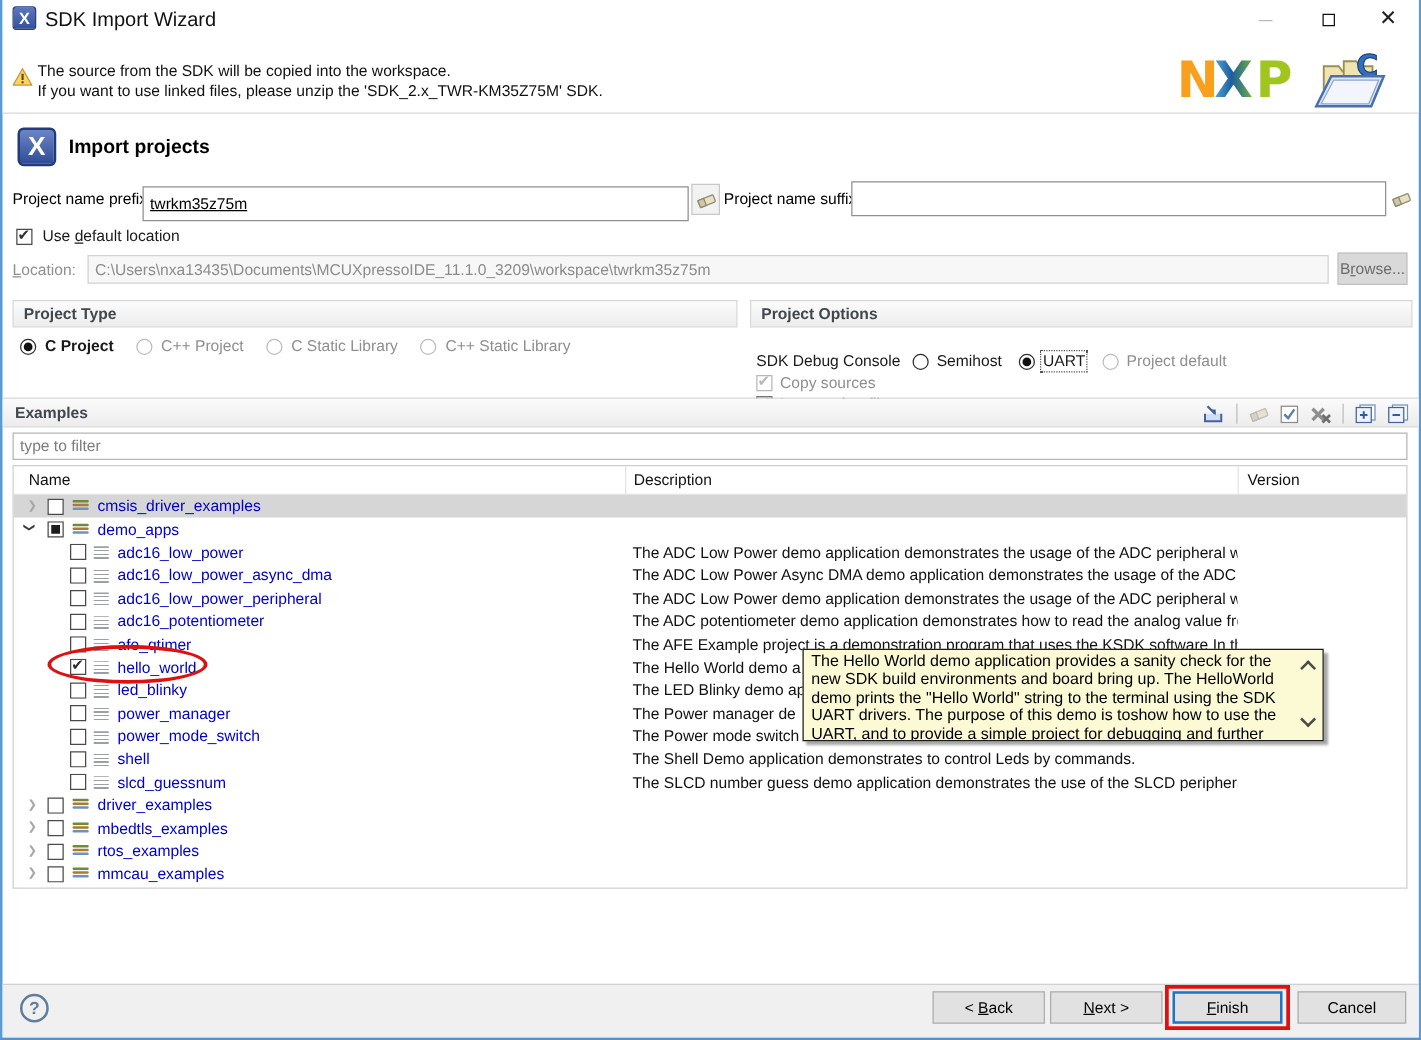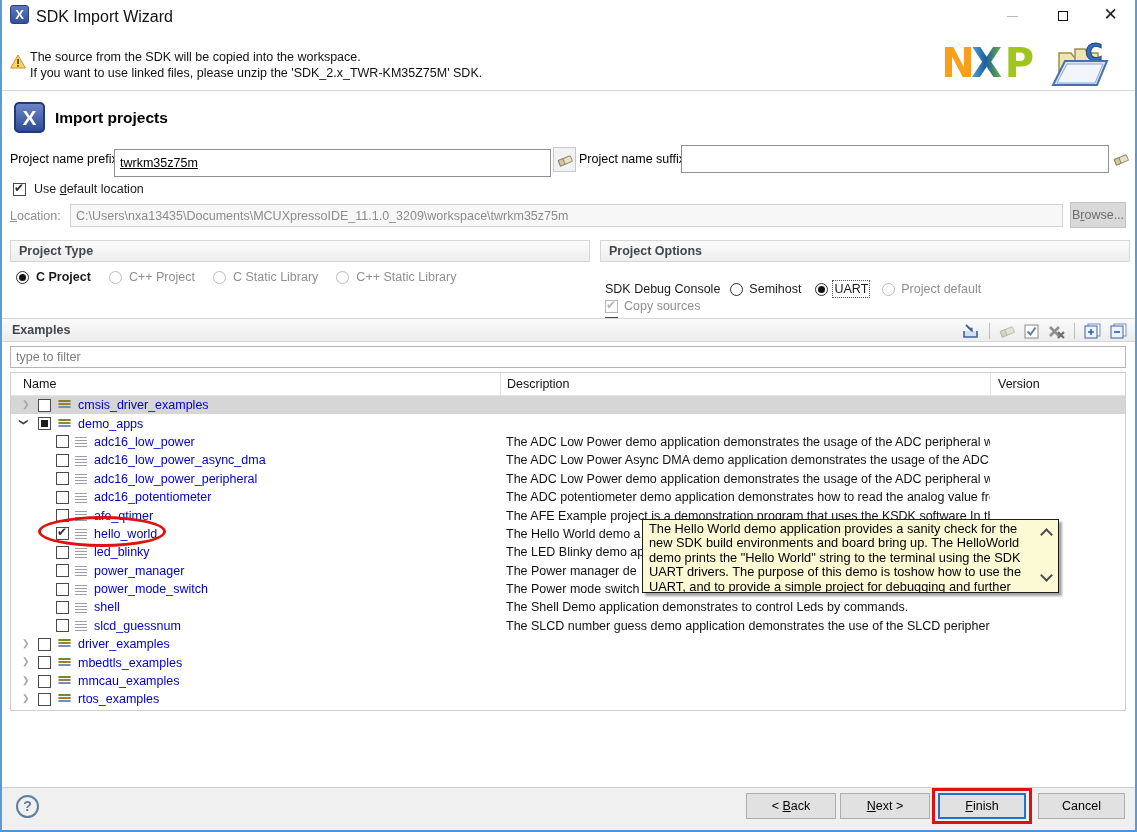--- a/index.html
+++ b/index.html
@@ -425,35 +425,35 @@
         </div>
         <div class="trow">
           <div class="cell-name lvl0">
             <span class="arrow collapsed"></span>
             <span class="cb "></span>
             <span class="icon-group">
               <i></i>
               <i></i>
               <i></i>
             </span>
+            <span class="tlabel">rtos_examples</span>
+          </div>
+          <div class="cell-desc"></div>
+          <div class="cell-ver"></div>
+        </div>
+        <div class="trow">
+          <div class="cell-name lvl0">
+            <span class="arrow collapsed"></span>
+            <span class="cb "></span>
+            <span class="icon-group">
+              <i></i>
+              <i></i>
+              <i></i>
+            </span>
             <span class="tlabel">mmcau_examples</span>
-          </div>
-          <div class="cell-desc"></div>
-          <div class="cell-ver"></div>
-        </div>
-        <div class="trow">
-          <div class="cell-name lvl0">
-            <span class="arrow collapsed"></span>
-            <span class="cb "></span>
-            <span class="icon-group">
-              <i></i>
-              <i></i>
-              <i></i>
-            </span>
-            <span class="tlabel">rtos_examples</span>
           </div>
           <div class="cell-desc"></div>
           <div class="cell-ver"></div>
         </div>
       </div>
   </div>
 
   <div id="tooltip">
     <div id="tooltip-text">The Hello World demo application provides a sanity check for the new SDK build environments and board bring up. The HelloWorld demo prints the "Hello World" string to the terminal using the SDK UART drivers. The purpose of this demo is toshow how to use the UART, and to provide a simple project for debugging and further development.</div>
     <div id="tooltip-scroll">

